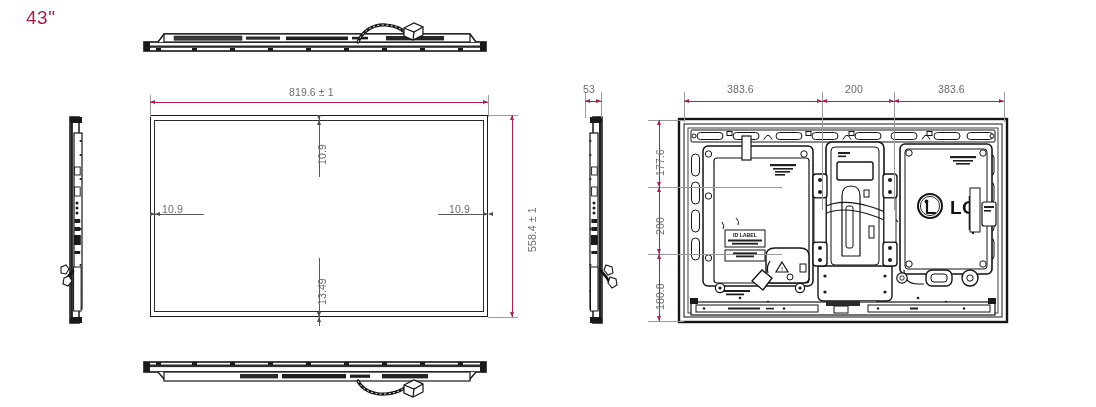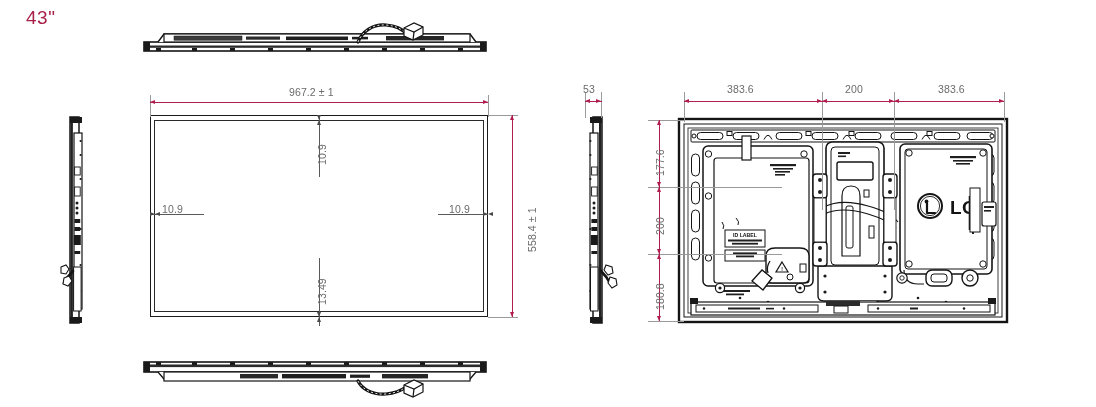--- a/index.html
+++ b/index.html
@@ -189,21 +189,21 @@
   <div class="view" style="left:150px; top:115px;">
     <div class="panel-outer" style="left:0; top:0; width:338px; height:202px;"></div>
     <div class="panel-inner" style="left:4px; top:5px; width:330px; height:192px;"></div>
   </div>
 
   <div class="extline-v" style="left:150px; top:95px; height:22px;"></div>
   <div class="extline-v" style="left:488px; top:95px; height:22px;"></div>
   <div class="dimline-h" style="left:150px; top:102px; width:338px;"></div>
   <div class="arrow left" style="left:150px; top:99.5px;"></div>
   <div class="arrow right" style="left:483px; top:99.5px;"></div>
-  <div class="dim-text" style="left:289px; top:86px;">967.2 ± 1</div>
+  <div class="dim-text" style="left:289px; top:86px;">819.6 ± 1</div>
 
   <div class="extline-h" style="left:488px; top:115px; width:30px;"></div>
   <div class="extline-h" style="left:488px; top:317px; width:30px;"></div>
   <div class="dimline-v" style="left:512px; top:115px; height:202px;"></div>
   <div class="arrow up" style="left:509.5px; top:115px;"></div>
   <div class="arrow down" style="left:509.5px; top:312px;"></div>
   <div class="dim-text vert" style="left:526px; top:252px;">558.4 ± 1</div>
 
   <div class="leader-v" style="left:319px; top:115px; height:62px;"></div>
   <div class="arrow gdown" style="left:316.5px; top:115px;"></div>

